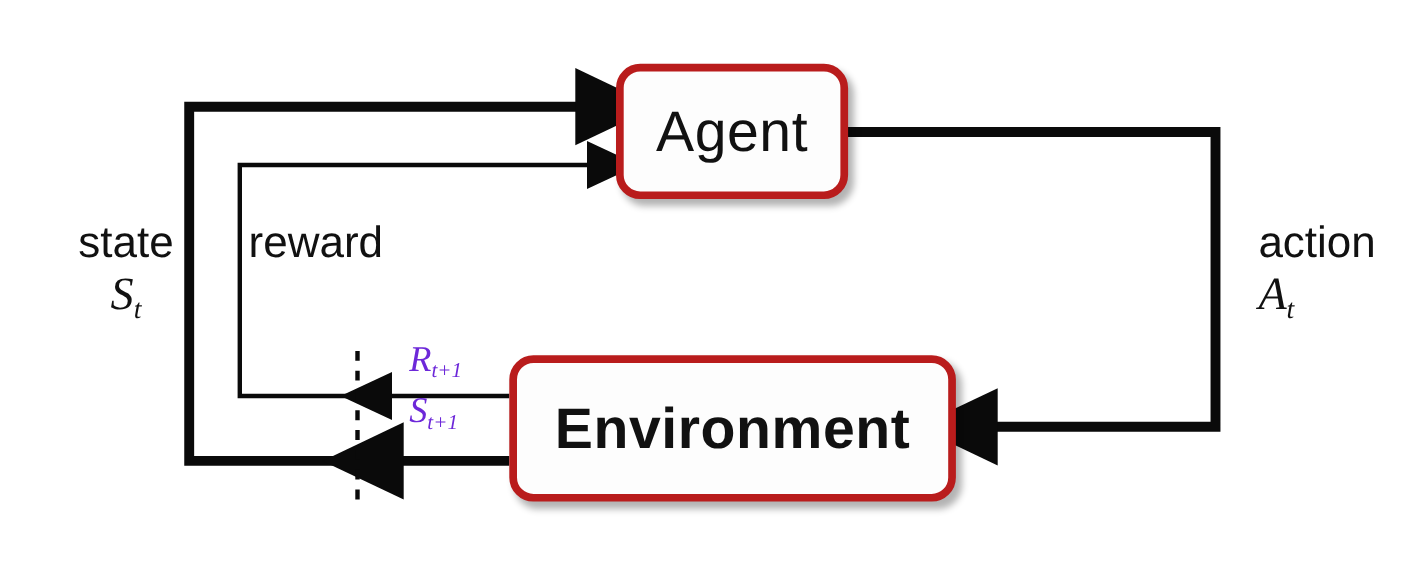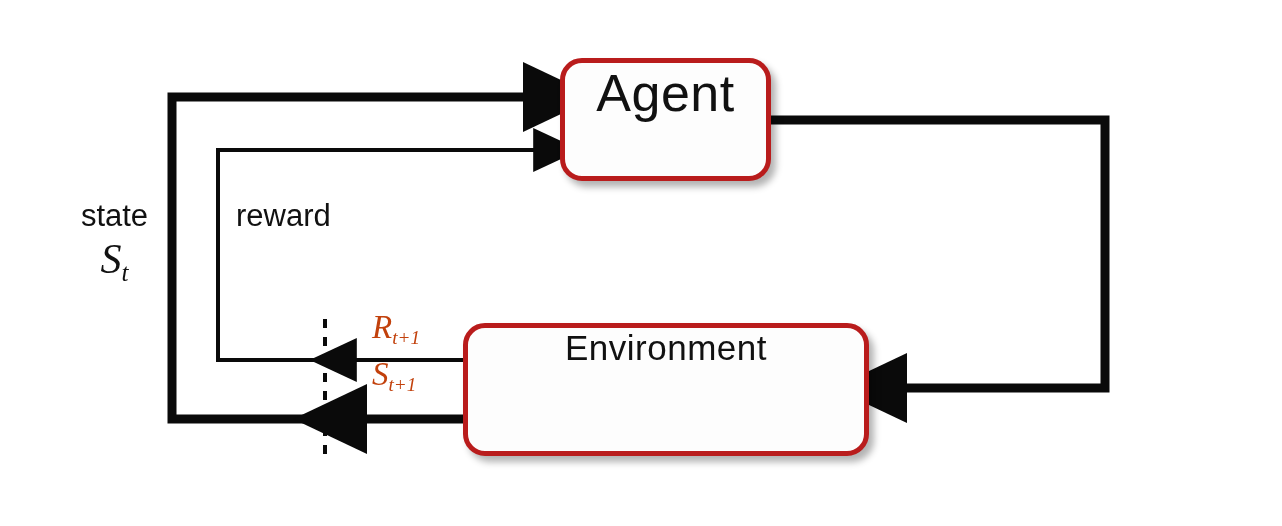--- a/index.html
+++ b/index.html
@@ -23,24 +23,25 @@
     left: 0;
     top: 0;
     width: 1282px;
     height: 526px;
   }
   
   .node-box {
     position: absolute;
     box-sizing: border-box;
     background: #fdfdfd;
-    border: 5px solid #b91c1c;
+    border: 7px solid #b91c1c;
     border-radius: 22px;
     box-shadow: 5px 6px 7px rgba(0,0,0,0.30);
     display: flex;
+    align-items: center;
     justify-content: center;
     z-index: 5;
   }
   .node-label {
     font-family: "Liberation Sans", sans-serif;
     font-weight: 400;
     color: #111111;
     letter-spacing: 0.5px;
     white-space: nowrap;
   }
@@ -50,61 +51,61 @@
     width: 211px;
     height: 123px;
   }
   #agent-box .node-label { font-size: 52px; }
   #environment-box {
     left: 463px;
     top: 323px;
     width: 406px;
     height: 133px;
   }
-  #environment-box .node-label { font-size: 35px; }
+  #environment-box .node-label { font-size: 52px; font-weight: bold; }
 
   
   .edge-label {
     position: absolute;
     z-index: 6;
     color: #111111;
     white-space: nowrap;
     text-align: center;
   }
   .edge-label .word {
     display: block;
     font-family: "Liberation Sans", sans-serif;
-    font-size: 31px;
+    font-size: 40px;
     line-height: 1.05;
   }
   .edge-label .sym {
     display: block;
     font-family: "Liberation Serif", serif;
     font-style: italic;
     font-size: 42px;
     line-height: 1.25;
   }
   .edge-label .sym sub {
     font-size: 0.60em;
     font-style: italic;
     vertical-align: baseline;
     position: relative;
     top: 0.32em;
   }
   #label-state     { left: 62px;  top: 200px; width: 105px; }
-  #label-reward    { left: 226px; top: 200px; width: 140px; text-align: left; margin-left: 10px; }
+  #label-reward    { left: 226px; top: 200px; width: 140px; text-align: left; }
   #label-action    { left: 1144px; top: 200px; width: 130px; text-align: left; }
 
   .inline-sym {
     position: absolute;
     z-index: 6;
     font-family: "Liberation Serif", serif;
     font-style: italic;
     font-size: 33px;
-    color: #c2410c;
+    color: #6d28d9;
     white-space: nowrap;
   }
   .inline-sym sub {
     font-size: 0.58em;
     font-style: italic;
     vertical-align: baseline;
     position: relative;
     top: 0.33em;
   }
   #label-r-next { left: 372px; top: 309px; }
@@ -160,18 +161,22 @@
 
   <div class="edge-label" id="label-state">
     <span class="word">state</span>
     <span class="sym"><span>S</span><sub>t</sub></span>
   </div>
 
   <div class="edge-label" id="label-reward">
     <span class="word">reward</span>
   </div>
 
+  <div class="edge-label" id="label-action">
+    <span class="word">action</span>
+    <span class="sym"><span>A</span><sub>t</sub></span>
+  </div>
 
   <div class="inline-sym" id="label-r-next"><span>R</span><sub>t+1</sub></div>
 
   <div class="inline-sym" id="label-s-next"><span>S</span><sub>t+1</sub></div>
 
 </div>
 
 </body></html>

